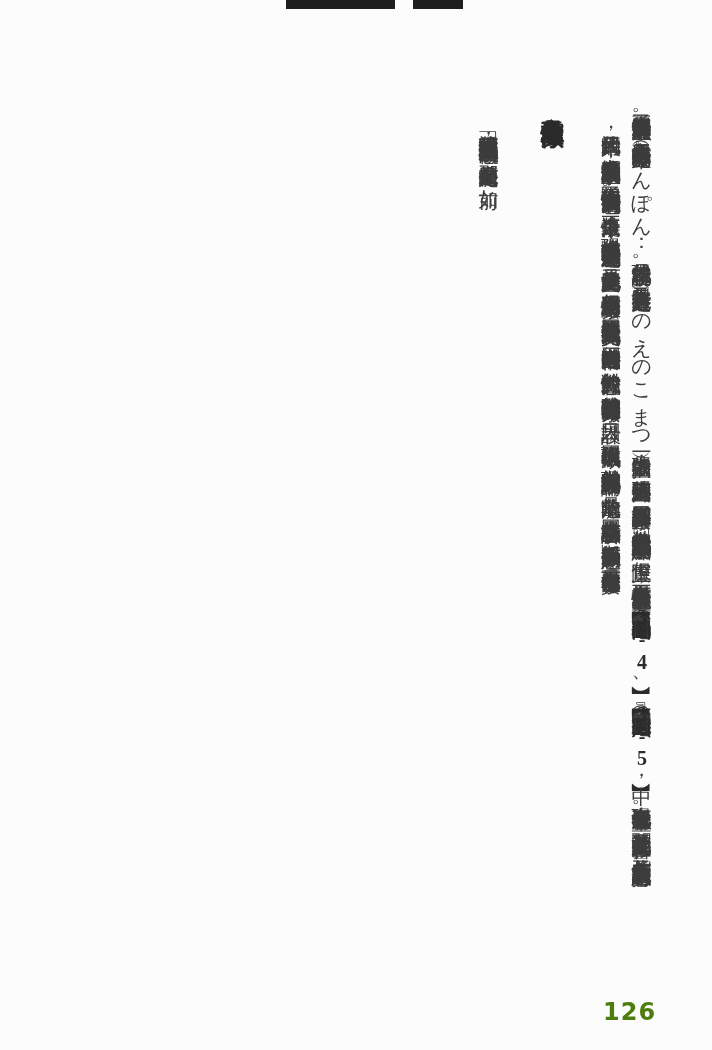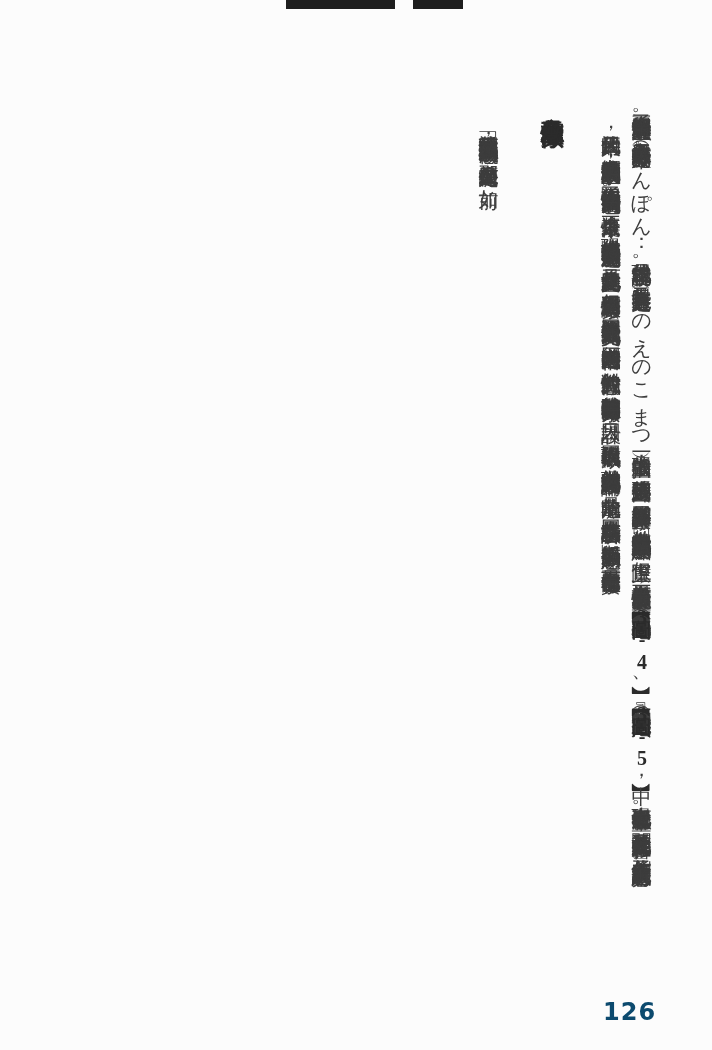--- a/index.html
+++ b/index.html
@@ -59,21 +59,21 @@
     font-family: "Liberation Sans", sans-serif;
   }
   .page-number {
     position: absolute;
     left: 603px;
     top: 998px;
     font-family: "DejaVu Sans", sans-serif;
     font-size: 24px;
     font-weight: 700;
     letter-spacing: 1px;
-    color: #0c4a6e;
+    color: #4d7c0f;
   }
 </style>
 </head>
 <body>
 
 <div class="scan-bar seg1"></div>
 <div class="scan-bar seg2"></div>
 
 <div class="text-block">
   <p><span>了兩隻在海邊用觸手襲擊海女的章魚。『章魚與海女』本來是一八二〇年發行的豔本（えんぽん：就是現代的官能小說。又叫春本）『喜能會之故真通』（きのえのこまつ）中的一張版畫插圖；後來這張版畫傳到了外國，震撼並影響了許多外國藝術家。在海外的文獻也曾把『章魚與海女』介紹成「觸手凌辱」的原點。但實際上，在更早之前便有人畫過章魚襲擊女性的春畫，像是北尾重政的豔本『謠曲色番組』（一七八一）</span><span class="fig-ref">【圖3-4】</span><span>、勝川春潮的『艷本千夜多女志』（一七八六）</span><span class="fig-ref">【圖3-5】</span><span>中，也有出現海女被章魚侵犯的春畫。近年關於北齋是受此二人的畫作影響，才創作了『章魚與海女』的說法也愈來愈有力。</span></p>

